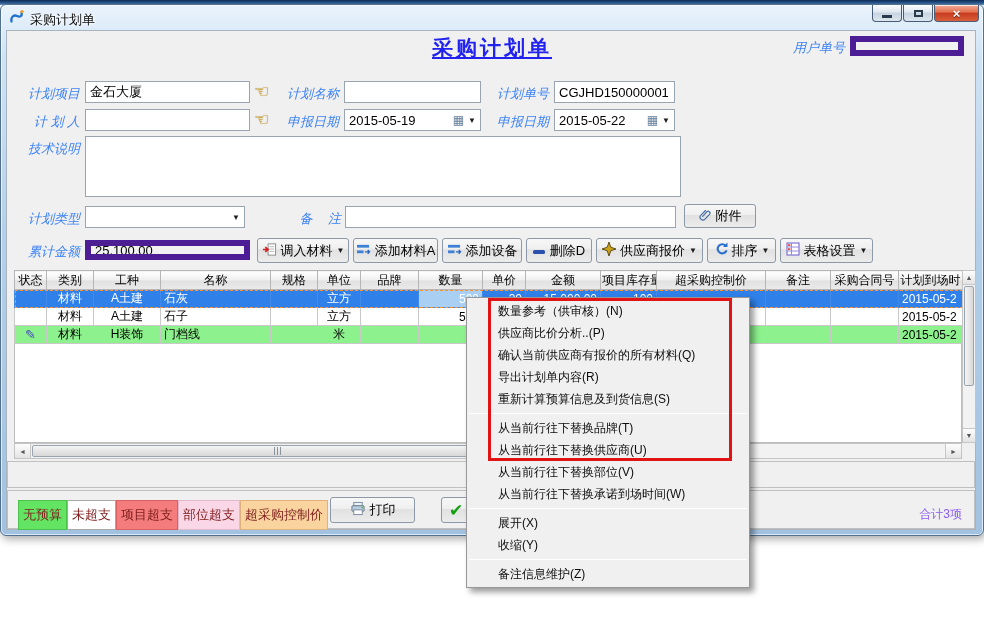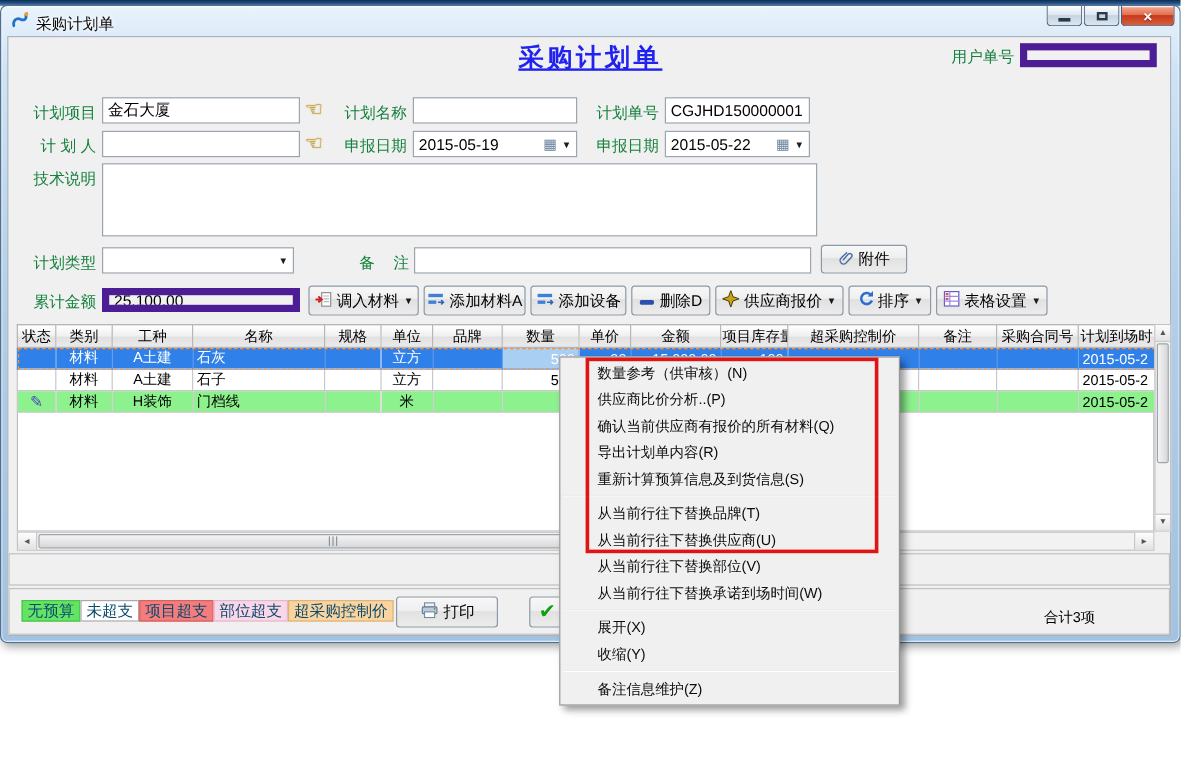--- a/index.html
+++ b/index.html
@@ -27,21 +27,21 @@
   .wb.close { width:45px; color:#fff; font-weight:bold; font-size:13px;
     background: linear-gradient(#f4ab97,#e2704f 45%,#c63a1e 50%,#d95f3a);
     text-shadow: 0 1px 1px rgba(0,0,0,.5); }
   .glyph-min { display:block; width:10px; height:3px; background:#2a3a4d; margin-top:6px; }
   .glyph-max { display:block; width:9px; height:7px; border:2px solid #2a3a4d; background:transparent; }
 
   .main-panel { left:6px; top:30px; width:970px; height:500px; background:#f0f0f0;
     border:1px solid #a9b3bd; z-index:2; }
 
   .z2 { z-index:2; }
-  .lbl { font-size:13px; color:#15803d; text-align:right; white-space:pre; }
+  .lbl { font-size:13px; color:#3b82f6; text-align:right; white-space:pre;font-style:italic; }
   .spread { word-spacing:12px; }
   .inp { background:#fff; border:1px solid #9aa4ae; font-size:13px; color:#000;
     padding:2px 4px; display:flex; align-items:center; overflow:hidden; white-space:nowrap; }
   .inp.flat { background:#f1f1f1; border:6px solid #4c1d95; }
   .formtitle { font-size:21px; font-weight:bold; color:#2121f0; text-decoration:underline;
     letter-spacing:3px; text-align:center; }
   .ddarrow { font-size:8px; color:#1c1c1c; }
   .calico { font-size:12px; color:#66809c; line-height:1; }
   .handico { font-size:17px; color:#dfa918; text-shadow:0 0 1px #7a5a00; line-height:1; }
 
@@ -77,21 +77,21 @@
   .sbtn.v2 { border-top:1px solid #c8c8c8; border-bottom:none; margin-top:auto; }
   .hthumb { width:490px; height:12px; margin-left:1px;
     background:linear-gradient(#f4f4f4,#d8d8d8); border:1px solid #9aa4ae; border-radius:2px;
     display:flex; align-items:center; justify-content:center; gap:2px; }
   .vthumb { width:10px; height:100px; margin-top:1px;
     background:linear-gradient(90deg,#f4f4f4,#d8d8d8); border:1px solid #9aa4ae; border-radius:2px; }
   .grip { width:1px; height:8px; background:#8a949e; }
 
   .gap-panel { left:7px; top:461px; width:968px; height:27px; background:#f0f0f0; border:1px solid #c0c0c0; }
   .bottom-bar { left:7px; top:490px; width:968px; height:39px; background:#f0f0f0; border:1px solid #c0c0c0; }
-  .chip { height:18px; display:flex; align-items:center; padding:0 4px; font-size:13px; color:#0c4a6e; }
+  .chip { height:30px; display:flex; align-items:center; padding:0 4px; font-size:13px; color:#7f1d1d; }
 
   
   .menu { left:466px; top:297px; width:284px; background:#f0f0f0; border:1px solid #979797;
     box-shadow:4px 4px 6px rgba(0,0,0,.4); padding:2px 0; z-index:10; }
   .mi { height:22px; line-height:22px; padding-left:31px; font-size:12px; color:#0c0c0c;
     white-space:nowrap; overflow:hidden; }
   .msep { height:1px; background:#c9c9c9; border-bottom:1px solid #fff; margin:3px 2px; }
   .redrect { left:488px; top:298px; width:244px; height:163px; border:3px solid #e01414;
     z-index:11; pointer-events:none; }
   .checkico { font-size:17px; color:#12a012; font-weight:bold; }
@@ -350,21 +350,21 @@
           <rect x="3.5" y="1.5" width="9" height="4" fill="#eef2f6" stroke="#7a8aa0"></rect>
           <rect x="1.5" y="5" width="13" height="6" rx="1" fill="#b9cbdd" stroke="#64788c"></rect>
           <rect x="3.5" y="9.5" width="9" height="5" fill="#fff" stroke="#7a8aa0"></rect>
           <circle cx="12.5" cy="6.8" r=".8" fill="#4a9a4a"></circle>
         </svg></span>
     <span>打印</span>
   </div>
   <div class="abs btn z2" style="left:441px;top:497px;width:58px;height:26px;justify-content:flex-start;padding-left:7px;">
     <span class="checkico">✔</span>
   </div>
-  <div class="abs z2" style="left:870px;top:506px;width:92px;font-size:12px;color:#000000;">合计3项</div>
+  <div class="abs z2" style="left:870px;top:506px;width:92px;font-size:12px;text-align:right;color:#8b5cf6;">合计3项</div>
 
   <div class="abs menu">
     <div class="mi">数量参考（供审核）(N)</div>
     <div class="mi">供应商比价分析..(P)</div>
     <div class="mi">确认当前供应商有报价的所有材料(Q)</div>
     <div class="mi">导出计划单内容(R)</div>
     <div class="mi">重新计算预算信息及到货信息(S)</div>
     <div class="msep"></div>
     <div class="mi">从当前行往下替换品牌(T)</div>
     <div class="mi">从当前行往下替换供应商(U)</div>

